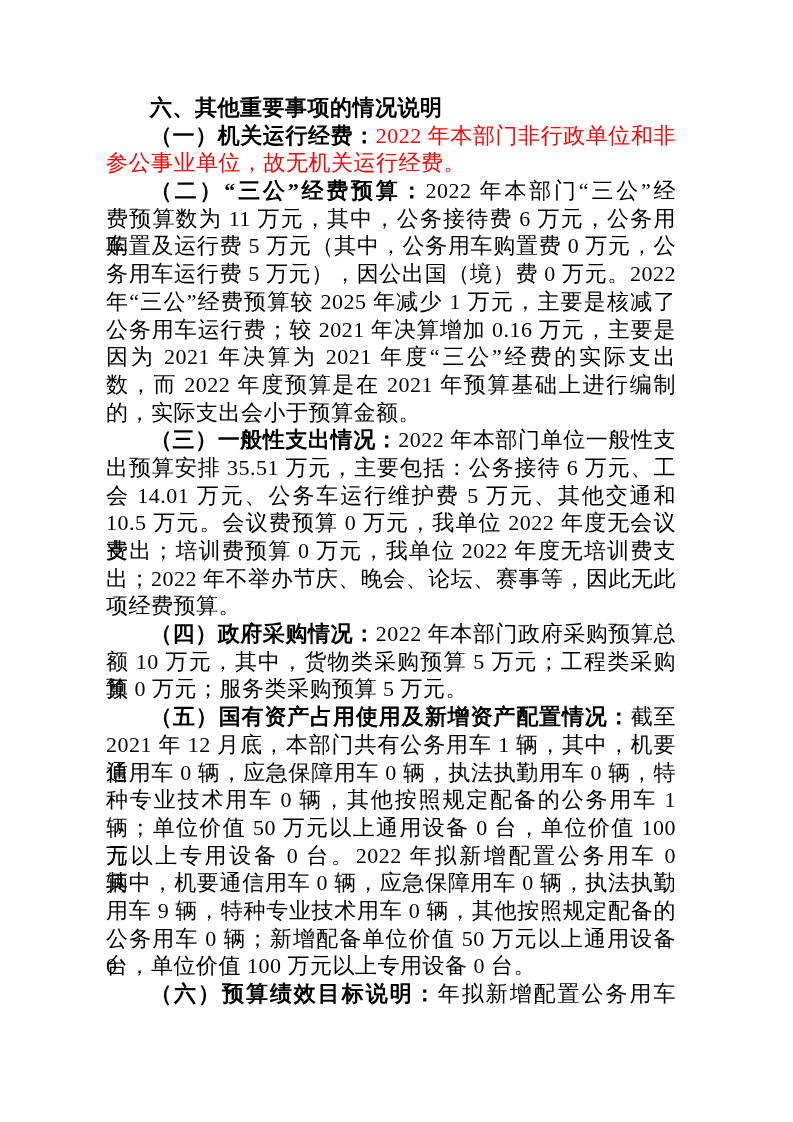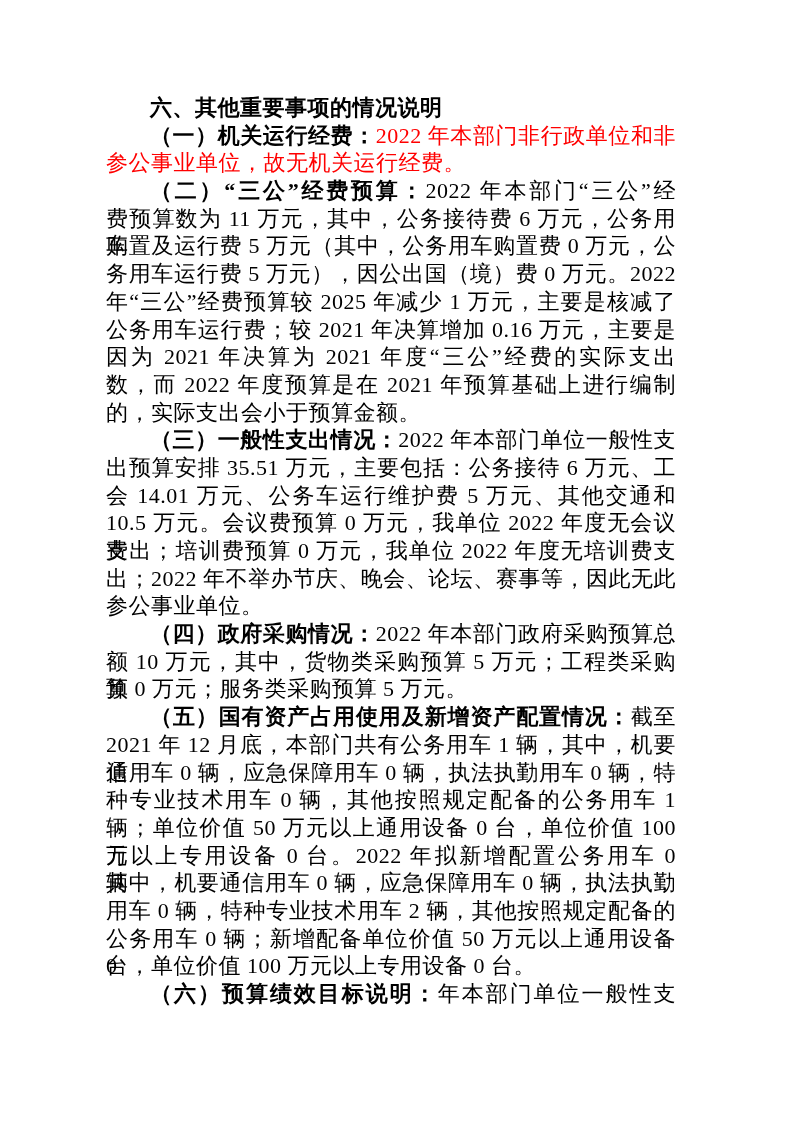--- a/index.html
+++ b/index.html
@@ -73,29 +73,29 @@
       <div class="line j"><span class="normal">公务用车运行费；较 2021 年决算增加 0.16 万元，主要是</span></div>
       <div class="line j"><span class="normal">因为 2021 年决算为 2021 年度“三公”经费的实际支出</span></div>
       <div class="line j"><span class="normal">数，而 2022 年度预算是在 2021 年预算基础上进行编制</span></div>
       <div class="line"><span class="normal">的，实际支出会小于预算金额。</span></div>
       <div class="line j indent"><span class="bold">（三）一般性支出情况：</span><span class="normal">2022 年本部门单位一般性支</span></div>
       <div class="line j"><span class="normal">出预算安排 35.51 万元，主要包括：公务接待 6 万元、工</span></div>
       <div class="line j"><span class="normal">会 14.01 万元、公务车运行维护费 5 万元、其他交通和</span></div>
       <div class="line j"><span class="normal">10.5 万元。会议费预算 0 万元，我单位 2022 年度无会议费</span></div>
       <div class="line j"><span class="normal">支出；培训费预算 0 万元，我单位 2022 年度无培训费支</span></div>
       <div class="line j"><span class="normal">出；2022 年不举办节庆、晚会、论坛、赛事等，因此无此</span></div>
-      <div class="line"><span class="normal">参公事业单位。</span></div>
+      <div class="line"><span class="normal">项经费预算。</span></div>
       <div class="line j indent"><span class="bold">（四）政府采购情况：</span><span class="normal">2022 年本部门政府采购预算总</span></div>
       <div class="line j"><span class="normal">额 10 万元，其中，货物类采购预算 5 万元；工程类采购预</span></div>
       <div class="line"><span class="normal">算 0 万元；服务类采购预算 5 万元。</span></div>
       <div class="line j indent"><span class="bold">（五）国有资产占用使用及新增资产配置情况：</span><span class="normal">截至</span></div>
       <div class="line j"><span class="normal">2021 年 12 月底，本部门共有公务用车 1 辆，其中，机要通</span></div>
       <div class="line j"><span class="normal">信用车 0 辆，应急保障用车 0 辆，执法执勤用车 0 辆，特</span></div>
       <div class="line j"><span class="normal">种专业技术用车 0 辆，其他按照规定配备的公务用车 1</span></div>
       <div class="line j"><span class="normal">辆；单位价值 50 万元以上通用设备 0 台，单位价值 100 万</span></div>
       <div class="line j"><span class="normal">元以上专用设备 0 台。2022 年拟新增配置公务用车 0 辆，</span></div>
       <div class="line j"><span class="normal">其中，机要通信用车 0 辆，应急保障用车 0 辆，执法执勤</span></div>
-      <div class="line j"><span class="normal">用车 0 辆，特种专业技术用车 2 辆，其他按照规定配备的</span></div>
+      <div class="line j"><span class="normal">用车 9 辆，特种专业技术用车 0 辆，其他按照规定配备的</span></div>
       <div class="line j"><span class="normal">公务用车 0 辆；新增配备单位价值 50 万元以上通用设备 0</span></div>
       <div class="line"><span class="normal">台，单位价值 100 万元以上专用设备 0 台。</span></div>
-      <div class="line j indent"><span class="bold">（六）预算绩效目标说明：</span><span class="normal">年本部门单位一般性支</span></div>
+      <div class="line j indent"><span class="bold">（六）预算绩效目标说明：</span><span class="normal">年拟新增配置公务用车</span></div>
     </div>
 </div>
 
 </body></html>

